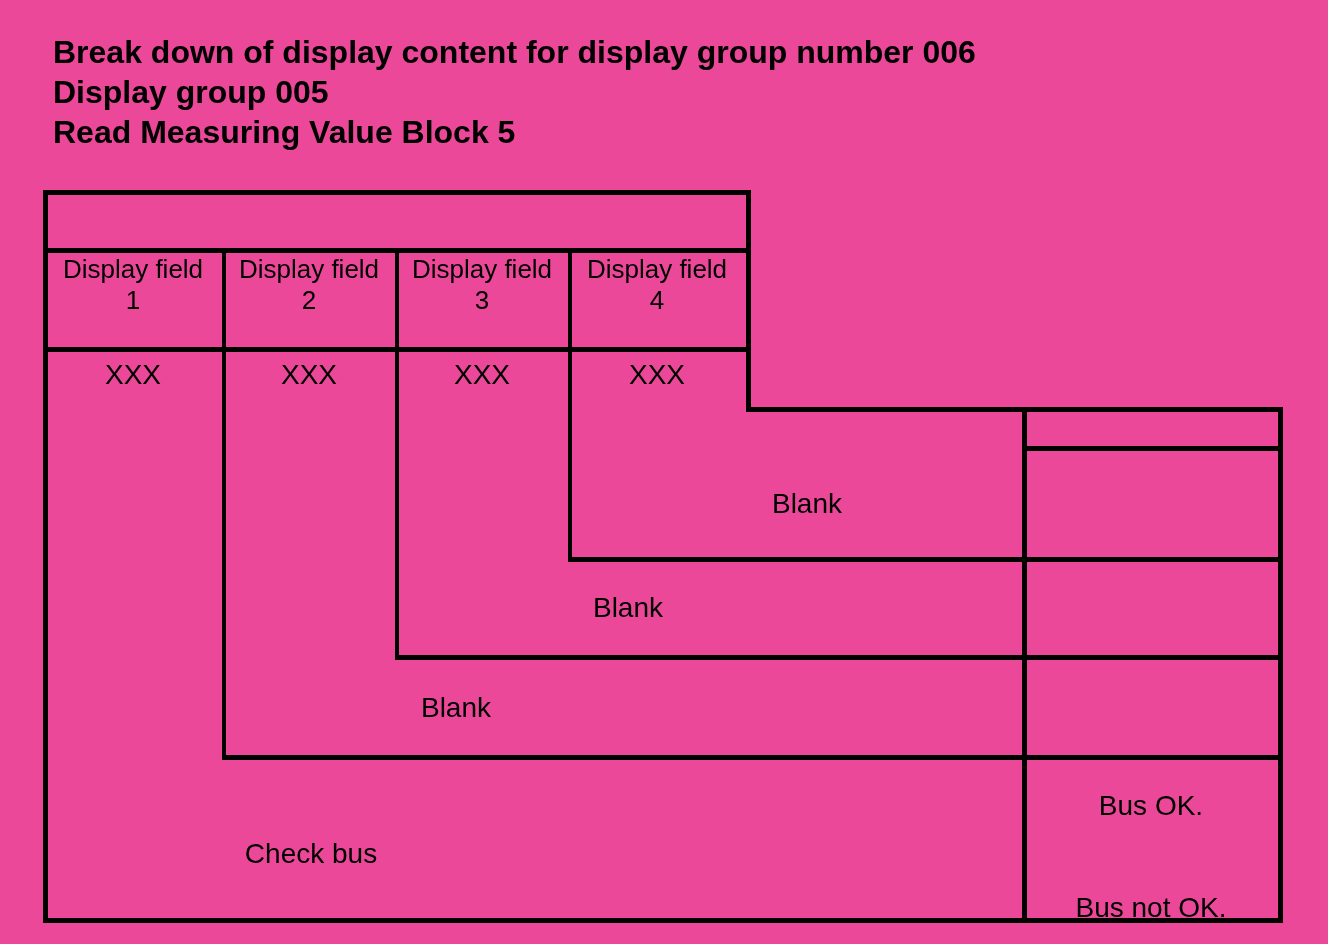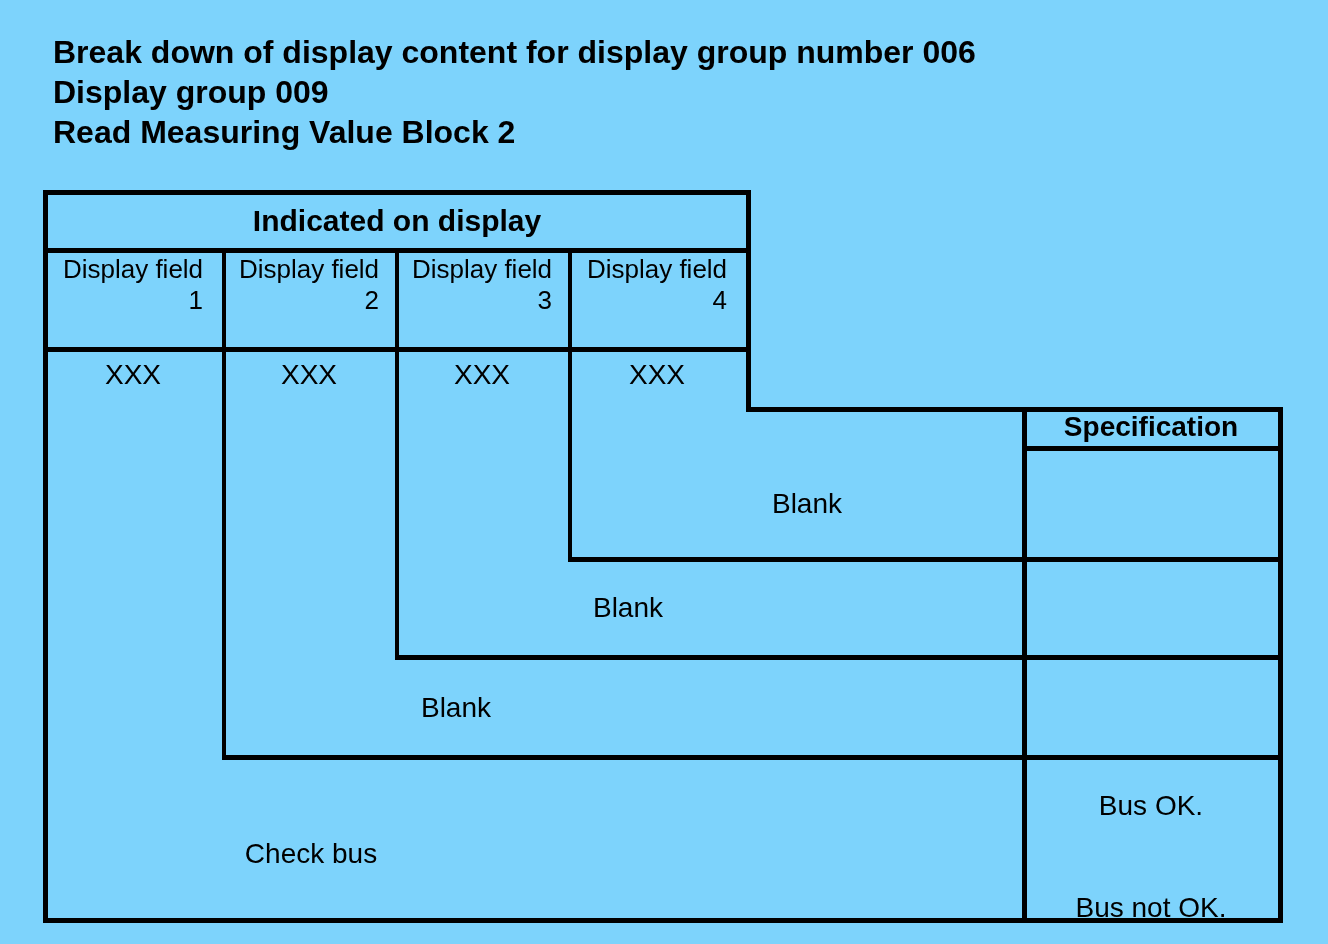--- a/index.html
+++ b/index.html
@@ -4,21 +4,21 @@
 <style>
   html, body {
     margin: 0;
     padding: 0;
     background: #ffffff;
   }
   #page {
     position: relative;
     width: 1328px;
     height: 944px;
-    background: #7dd3fc;
+    background: #ec4899;
     font-family: "Liberation Sans", sans-serif;
     color: #000000;
     overflow: hidden;
   }
   .hline, .vline {
     position: absolute;
     background: #000000;
   }
   .hline { height: 5px; }
   .vline { width: 5px; }
@@ -37,35 +37,35 @@
     transform: translate(-50%, -50%);
     font-size: 28px;
     white-space: nowrap;
   }
   .lbl.bold { font-weight: bold; }
   .lbl.big { font-size: 30px; }
   .fieldhdr {
     position: absolute;
     top: 254px;
     transform: translateX(-50%);
-    text-align: right;
+    text-align: center;
     font-size: 26px;
     line-height: 31px;
     white-space: nowrap;
   }
 </style>
 </head>
 <body>
 
 <div id="page">
 
   <div class="title-block">
     <div>Break down of display content for display group number 006</div>
-    <div>Display group 009</div>
-    <div>Read Measuring Value Block 2</div>
+    <div>Display group 005</div>
+    <div>Read Measuring Value Block 5</div>
   </div>
 
   <div class="hline" style="left:43px;  top:190px; width:708px;"></div>
   <div class="hline" style="left:43px;  top:248px; width:708px;"></div>
   <div class="hline" style="left:43px;  top:347px; width:708px;"></div>
   <div class="vline" style="left:43px;  top:190px; height:733px;"></div>
   <div class="vline" style="left:746px; top:190px; height:222px;"></div>
   <div class="vline thin" style="left:222px; top:248px; height:512px;"></div>
   <div class="vline thin" style="left:395px; top:248px; height:412px;"></div>
   <div class="vline thin" style="left:568px; top:248px; height:314px;"></div>
@@ -73,21 +73,20 @@
   <div class="hline" style="left:746px; top:407px; width:537px;"></div>
   <div class="hline" style="left:568px; top:557px; width:715px;"></div>
   <div class="hline" style="left:395px; top:655px; width:888px;"></div>
   <div class="hline" style="left:222px; top:755px; width:1061px;"></div>
   <div class="hline" style="left:43px;  top:918px; width:1240px;"></div>
 
   <div class="vline" style="left:1022px; top:407px; height:516px;"></div>
   <div class="vline" style="left:1278px; top:407px; height:516px;"></div>
   <div class="hline" style="left:1022px; top:446px; width:261px;"></div>
 
-  <div class="lbl big bold" style="left:397px; top:221px;">Indicated on display</div>
 
   <div class="fieldhdr" style="left:133px;">
     <div>Display field</div>
     <div>1</div>
   </div>
   <div class="fieldhdr" style="left:309px;">
     <div>Display field</div>
     <div>2</div>
   </div>
   <div class="fieldhdr" style="left:482px;">
@@ -102,17 +101,16 @@
   <div class="lbl" style="left:133px; top:375px;">XXX</div>
   <div class="lbl" style="left:309px; top:375px;">XXX</div>
   <div class="lbl" style="left:482px; top:375px;">XXX</div>
   <div class="lbl" style="left:657px; top:375px;">XXX</div>
 
   <div class="lbl" style="left:807px; top:504px;">Blank</div>
   <div class="lbl" style="left:628px; top:608px;">Blank</div>
   <div class="lbl" style="left:456px; top:708px;">Blank</div>
   <div class="lbl" style="left:311px; top:806px;margin-top:48px;">Check bus</div>
 
-  <div class="lbl bold" style="left:1151px; top:427px;">Specification</div>
   <div class="lbl" style="left:1151px; top:806px;">Bus OK.</div>
   <div class="lbl" style="left:1151px; top:908px;">Bus not OK.</div>
 
 </div>
 
 </body></html>

